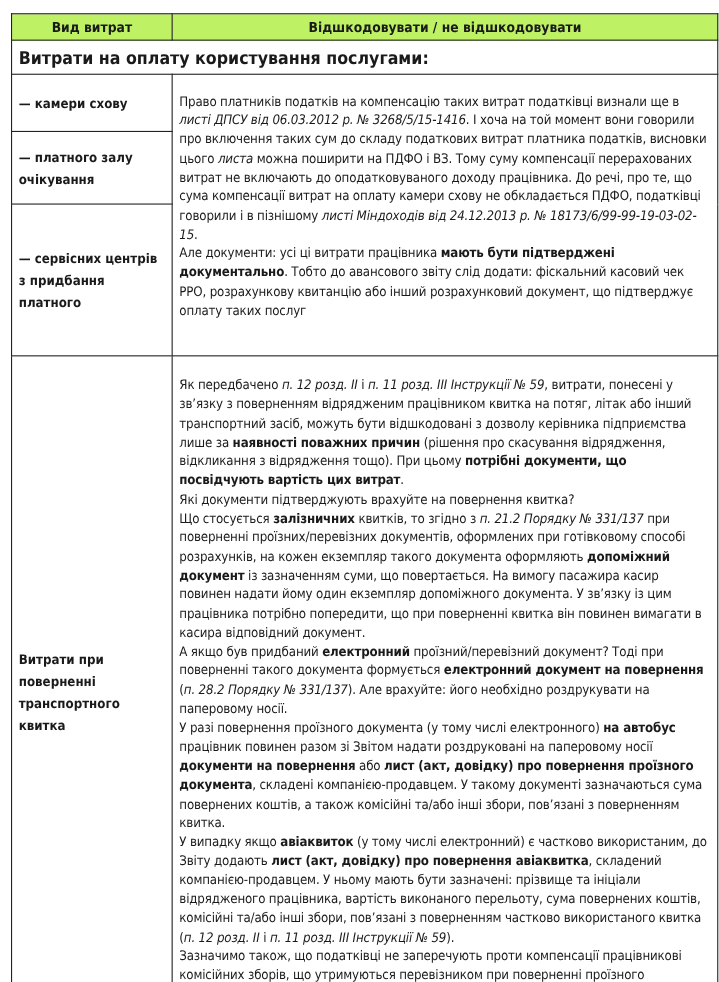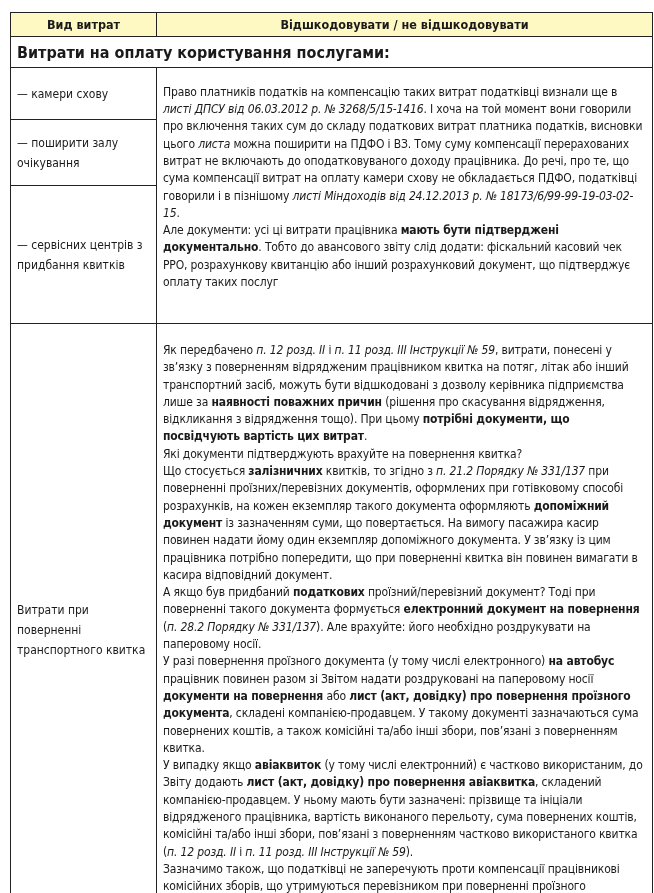--- a/index.html
+++ b/index.html
@@ -1,22 +1,22 @@
 <!DOCTYPE html>
 <html><head>
   <meta charset="utf-8">
   <style>
     html, body { margin: 0; padding: 0; background: #ffffff; }
     body { width: 654px; height: 893px; position: relative; overflow: hidden;
            font-family: "DejaVu Sans Condensed", "Liberation Sans Narrow", "Liberation Sans", sans-serif; color: #1a1a1a; }
     .tbl { position: absolute; left: 10px; top: 12px; width: 643px; border-collapse: collapse; table-layout: fixed; }
     .tbl td, .tbl th { border: 1px solid #222; padding: 0 6px; vertical-align: middle; }
-    .hdr th { background: #fef9c3; font-weight: bold; font-size: 12.5px; height: 23px; text-align: center; }
+    .hdr th { background: #bef264; font-weight: bold; font-size: 12.5px; height: 23px; text-align: center; }
     .sect td { font-weight: bold; font-size: 16px; height: 30px; }
-    .lbl { font-weight: normal; font-size: 12px; line-height: 20px; }
+    .lbl { font-weight: bold; font-size: 12px; line-height: 20px; }
     .txt { font-size: 12px; line-height: 17.3px; letter-spacing: -0.15px; }
     .txt p { margin: 0; }
     i { font-style: italic; }
     b { font-weight: bold; }
   </style>
 </head>
 <body>
 
 <table class="tbl">
   <colgroup>
@@ -32,31 +32,31 @@
     <td colspan="2">Витрати на оплату користування послугами:</td>
   </tr>
   <tr style="height:52px">
     <td class="lbl">— камери схову</td>
     <td class="txt" rowspan="3" style="padding-top:14px; padding-bottom:30px;">
           <p><span>Право платників податків на компенсацію таких витрат податківці визнали ще в </span><i>листі ДПСУ від 06.03.2012 р. № 3268/5/15-1416</i><span>. І хоча на той момент вони говорили про включення таких сум до складу податкових витрат платника податків, висновки цього </span><i>листа</i><span> можна поширити на ПДФО і ВЗ. Тому суму компенсації перерахованих витрат не включають до оподатковуваного доходу працівника. До речі, про те, що сума компенсації витрат на оплату камери схову не обкладається ПДФО, податківці говорили і в пізнішому </span><i>листі Міндоходів від 24.12.2013 р. № 18173/6/99-99-19-03-02-15</i><span>.</span></p>
           <p><span>Але документи: усі ці витрати працівника </span><b>мають бути підтверджені документально</b><span>. Тобто до авансового звіту слід додати: фіскальний касовий чек РРО, розрахункову квитанцію або інший розрахунковий документ, що підтверджує оплату таких послуг</span></p>
         </td>
   </tr>
   <tr style="height:66px">
-    <td class="lbl">— поширити залу очікування</td>
+    <td class="lbl">— платного залу очікування</td>
   </tr>
   <tr style="height:138px">
-    <td class="lbl">— сервісних центрів з придбання квитків</td>
+    <td class="lbl">— сервісних центрів з придбання платного</td>
   </tr>
   <tr>
     <td class="lbl">Витрати при поверненні транспортного квитка</td>
     <td class="txt" style="padding-top:18px; padding-bottom:24px;">
           <p><span>Як передбачено </span><i>п. 12 розд. II</i><span> і </span><i>п. 11 розд. III Інструкції № 59</i><span>, витрати, понесені у зв’язку з поверненням відрядженим працівником квитка на потяг, літак або інший транспортний засіб, можуть бути відшкодовані з дозволу керівника підприємства лише за </span><b>наявності поважних причин</b><span> (рішення про скасування відрядження, відкликання з відрядження тощо). При цьому </span><b>потрібні документи, що посвідчують вартість цих витрат</b><span>.</span></p>
           <p><span>Які документи підтверджують врахуйте на повернення квитка?</span></p>
           <p><span>Що стосується </span><b>залізничних</b><span> квитків, то згідно з </span><i>п. 21.2 Порядку № 331/137</i><span> при поверненні проїзних/перевізних документів, оформлених при готівковому способі розрахунків, на кожен екземпляр такого документа оформляють </span><b>допоміжний документ</b><span> із зазначенням суми, що повертається. На вимогу пасажира касир повинен надати йому один екземпляр допоміжного документа. У зв’язку із цим працівника потрібно попередити, що при поверненні квитка він повинен вимагати в касира відповідний документ.</span></p>
-          <p><span>А якщо був придбаний </span><b>податкових</b><span> проїзний/перевізний документ? Тоді при поверненні такого документа формується </span><b>електронний документ на повернення</b><span> (</span><i>п. 28.2 Порядку № 331/137</i><span>). Але врахуйте: його необхідно роздрукувати на паперовому носії.</span></p>
+          <p><span>А якщо був придбаний </span><b>електронний</b><span> проїзний/перевізний документ? Тоді при поверненні такого документа формується </span><b>електронний документ на повернення</b><span> (</span><i>п. 28.2 Порядку № 331/137</i><span>). Але врахуйте: його необхідно роздрукувати на паперовому носії.</span></p>
           <p><span>У разі повернення проїзного документа (у тому числі електронного) </span><b>на автобус</b><span> працівник повинен разом зі Звітом надати роздруковані на паперовому носії </span><b>документи на повернення</b><span> або </span><b>лист (акт, довідку) про повернення проїзного документа</b><span>, складені компанією-продавцем. У такому документі зазначаються сума повернених коштів, а також комісійні та/або інші збори, пов’язані з поверненням квитка.</span></p>
           <p><span>У випадку якщо </span><b>авіаквиток</b><span> (у тому числі електронний) є частково використаним, до Звіту додають </span><b>лист (акт, довідку) про повернення авіаквитка</b><span>, складений компанією-продавцем. У ньому мають бути зазначені: прізвище та ініціали відрядженого працівника, вартість виконаного перельоту, сума повернених коштів, комісійні та/або інші збори, пов’язані з поверненням частково використаного квитка (</span><i>п. 12 розд. II</i><span> і </span><i>п. 11 розд. III Інструкції № 59</i><span>).</span></p>
           <p><span>Зазначимо також, що податківці не заперечують проти компенсації працівникові комісійних зборів, що утримуються перевізником при поверненні проїзного документа (див. </span></p>
         </td>
   </tr>
 </tbody>
   </table>
 
 </body></html>

